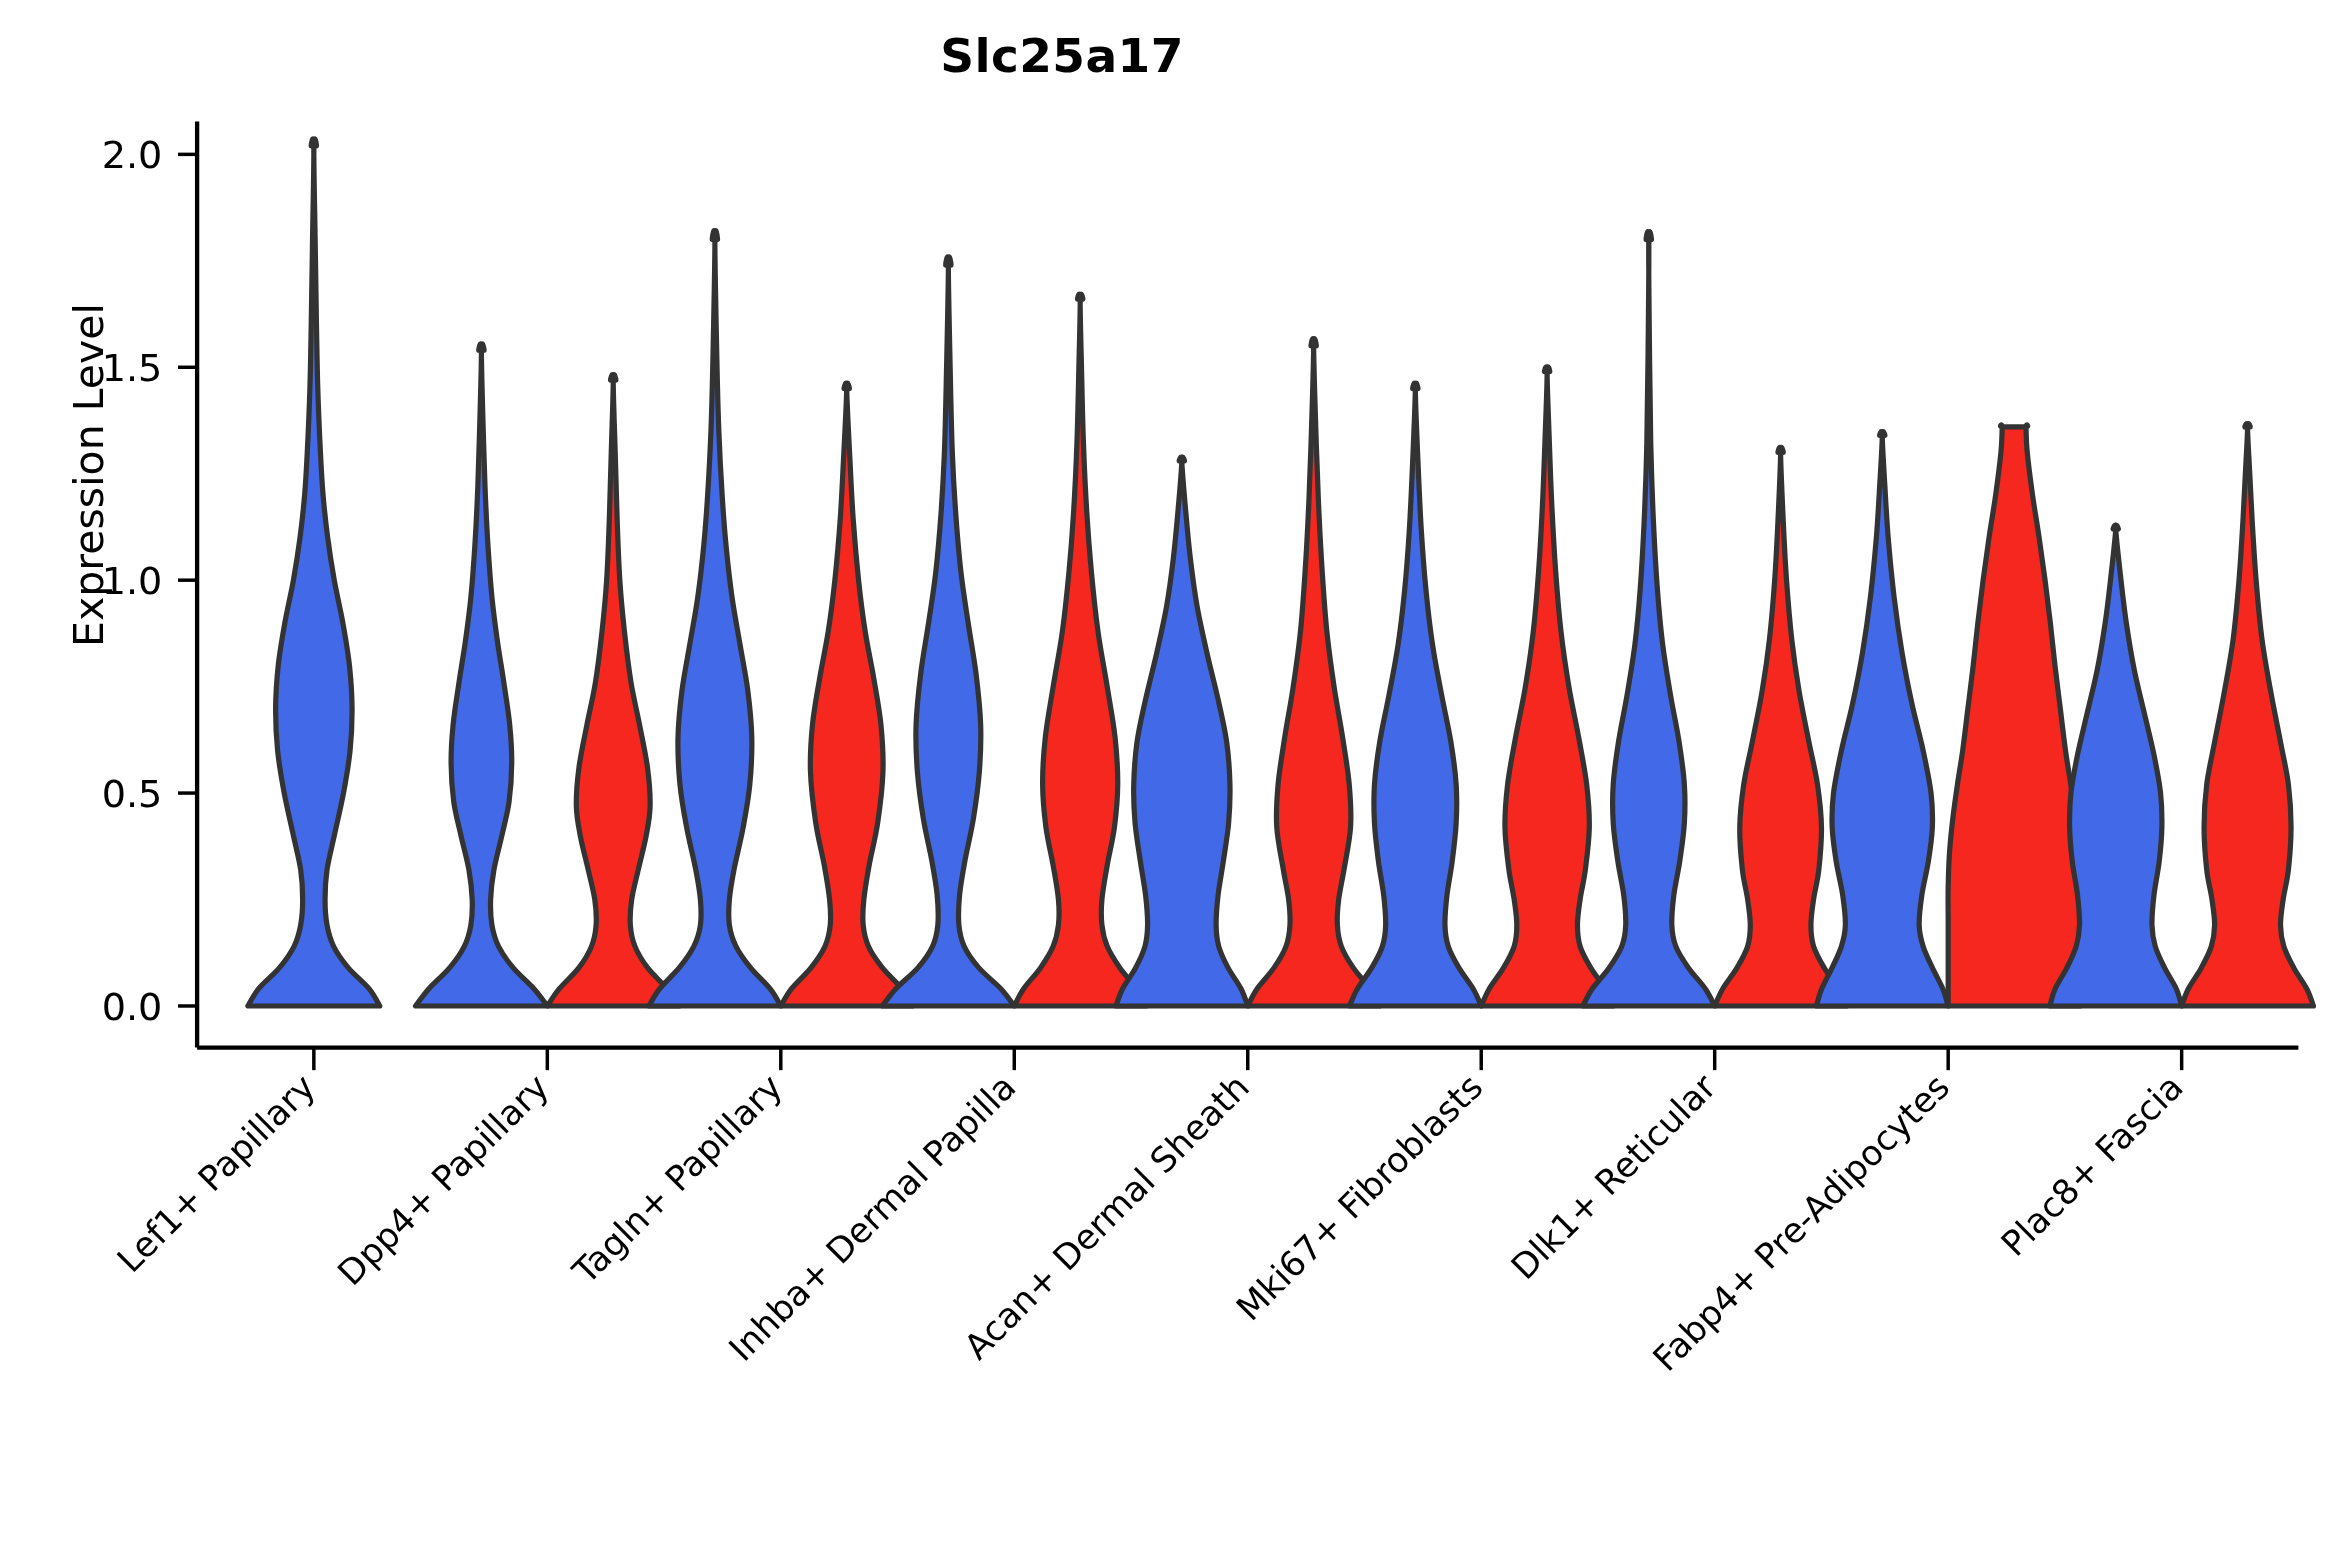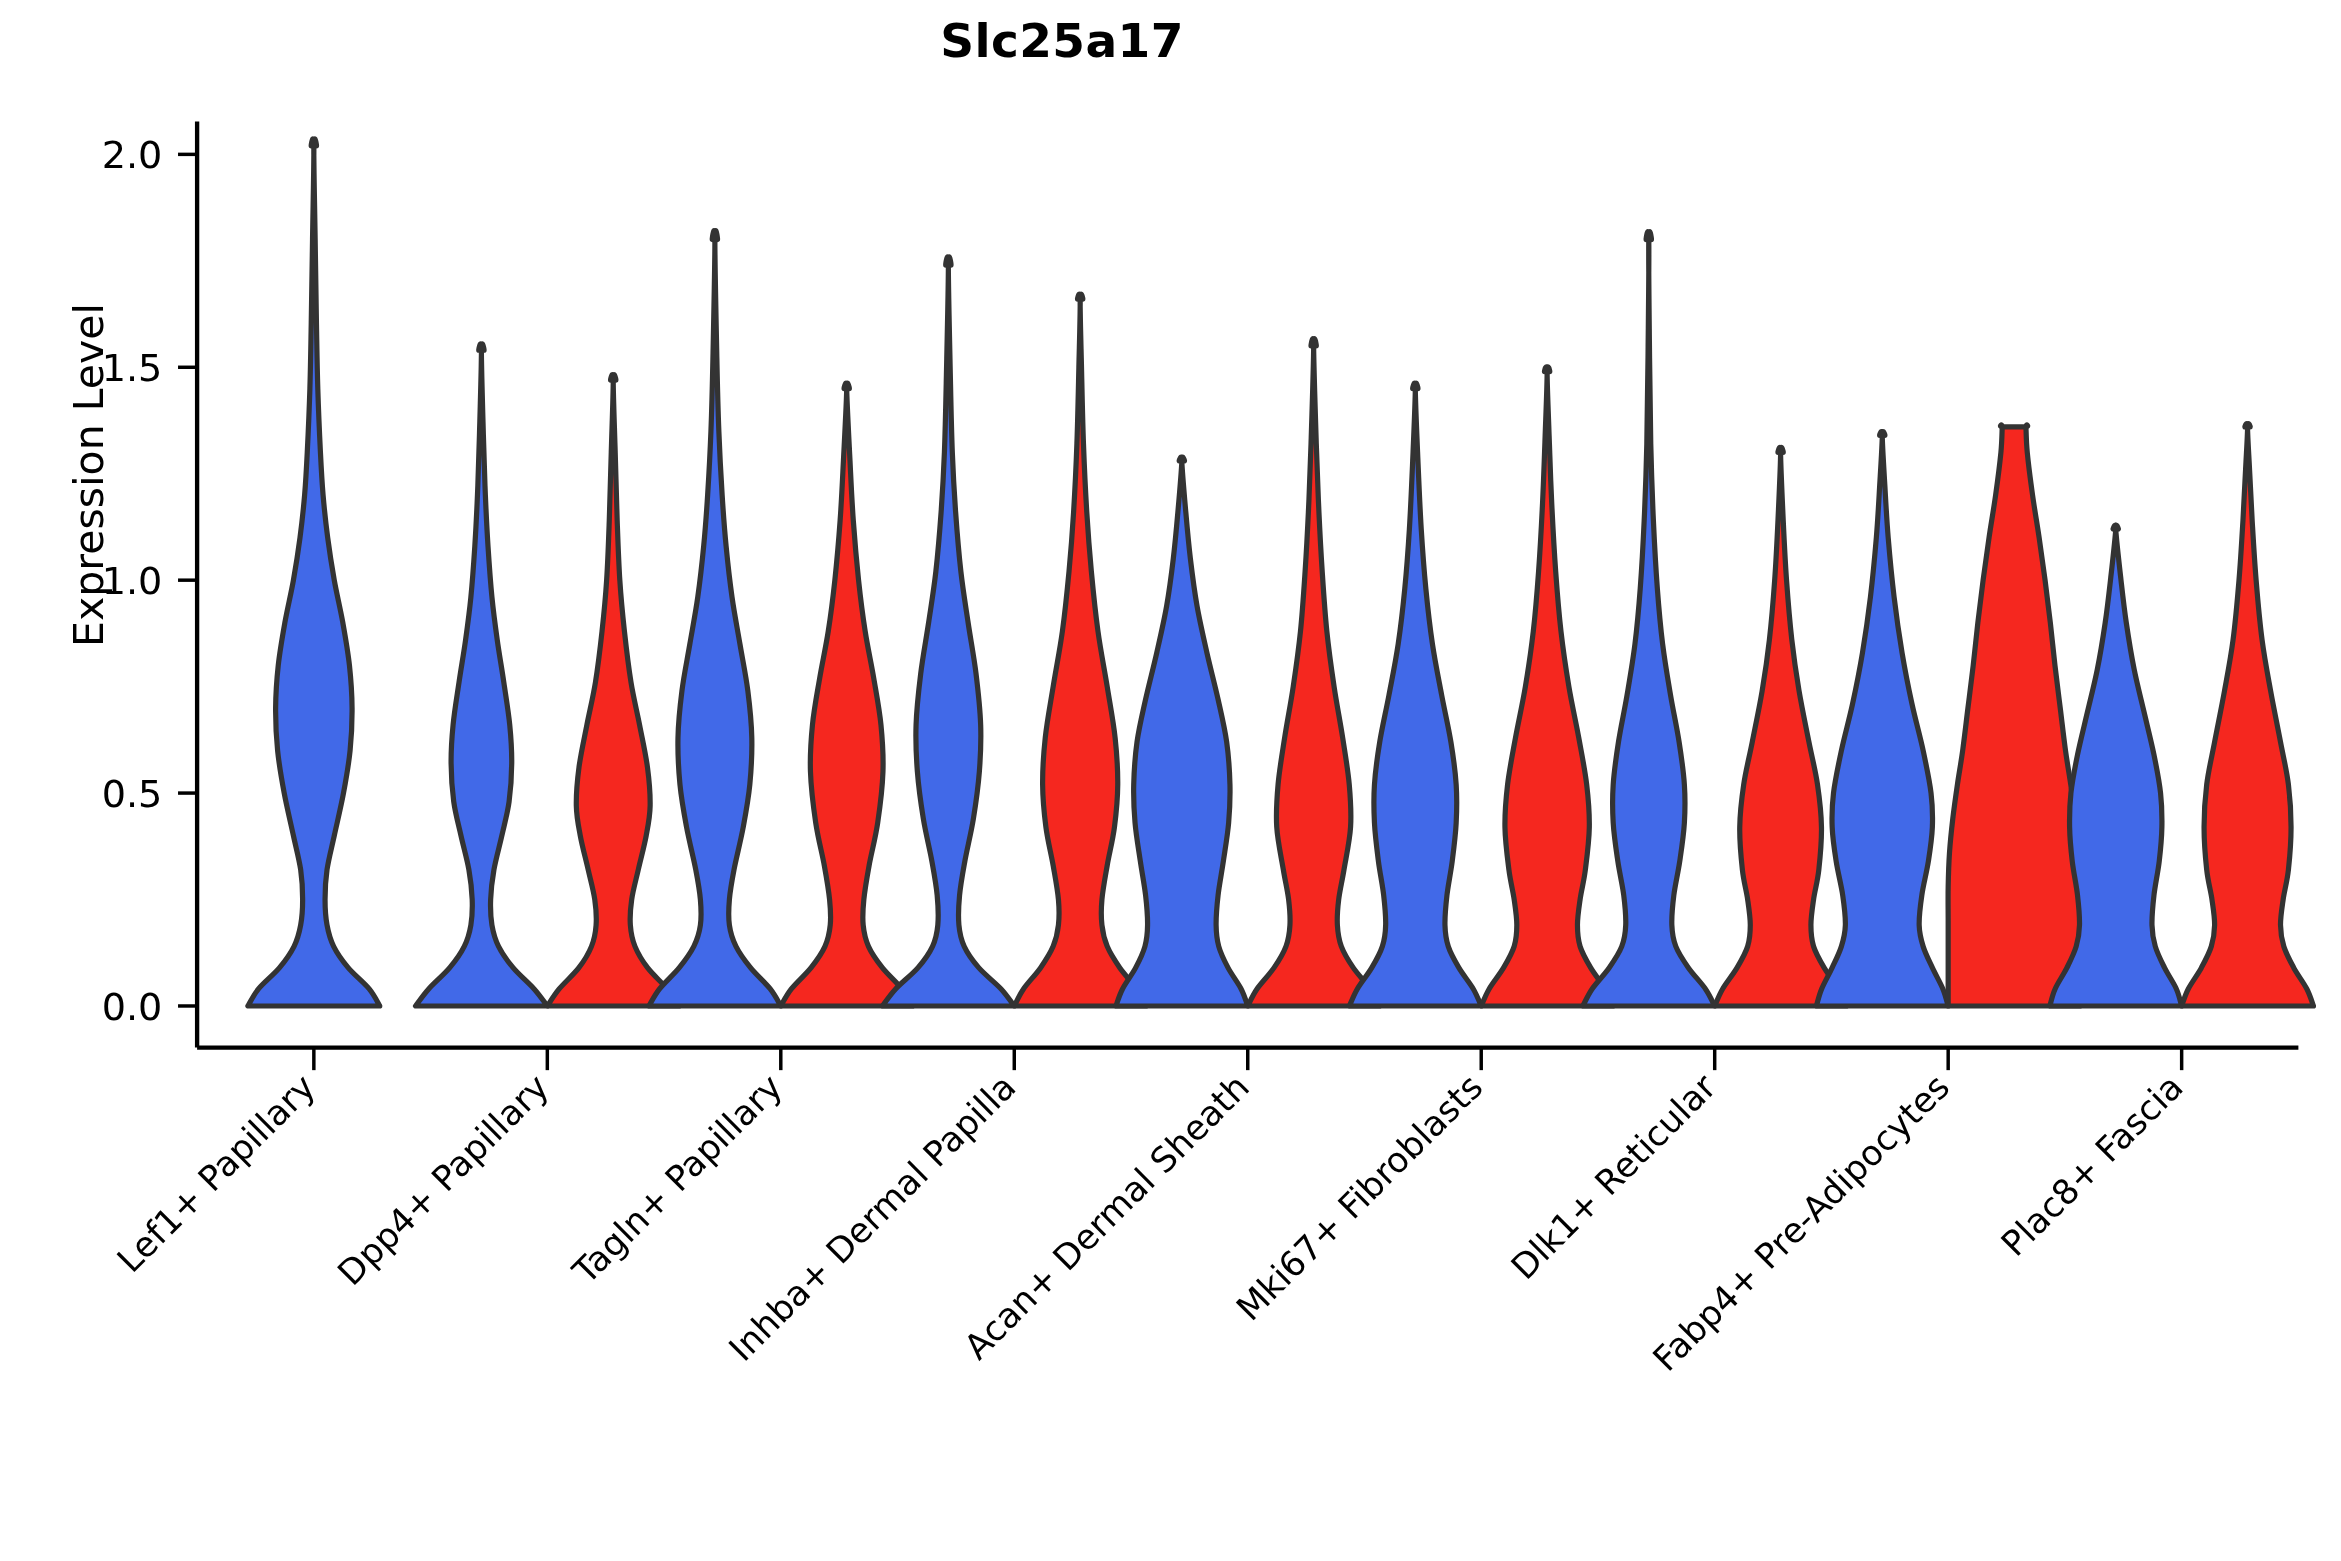--- a/index.html
+++ b/index.html
@@ -1,19 +1,19 @@
 <!DOCTYPE html>
 <html style="font-size:14px"><head>
 <meta charset="utf-8">
 <style>
   html,body{margin:0;padding:0;background:#ffffff;}
   body{width:2342px;height:1561px;font-family:"DejaVu Sans",sans-serif;overflow:hidden;}
   #root{position:relative;width:2342px;height:1561px;background:#ffffff;}
   #plot-title{
-    position:absolute;left:0;top:13px;width:2124px;text-align:center;
+    position:absolute;left:0;top:28px;width:2124px;text-align:center;
     font-family:"DejaVu Sans",sans-serif;font-size:47px;font-weight:bold;color:#000;
     letter-spacing:0.4px;
   }
   #ylabel{
     position:absolute;left:-215px;top:451px;width:607px;text-align:center;
     transform:rotate(-90deg);transform-origin:50% 50%;
     font-family:"DejaVu Sans",sans-serif;font-size:41px;color:#000;
   }
   svg#chart{position:absolute;left:0;top:0;}
   .ytick-label{font-family:"DejaVu Sans",sans-serif;font-size:44px;fill:#000;text-anchor:end;}

